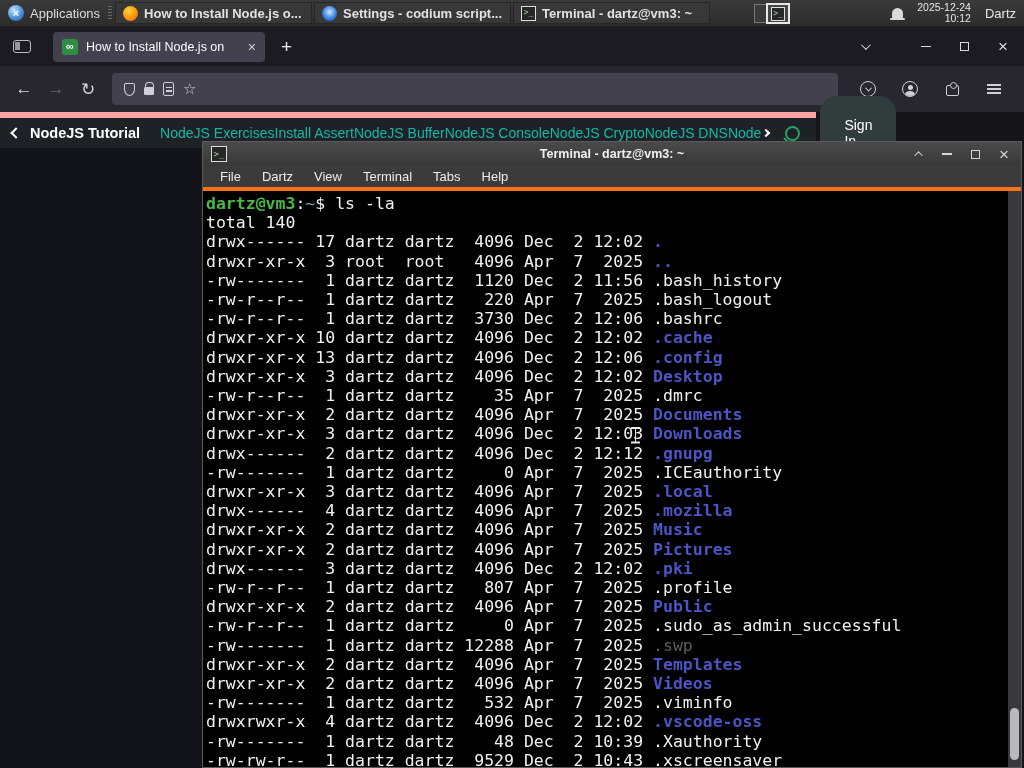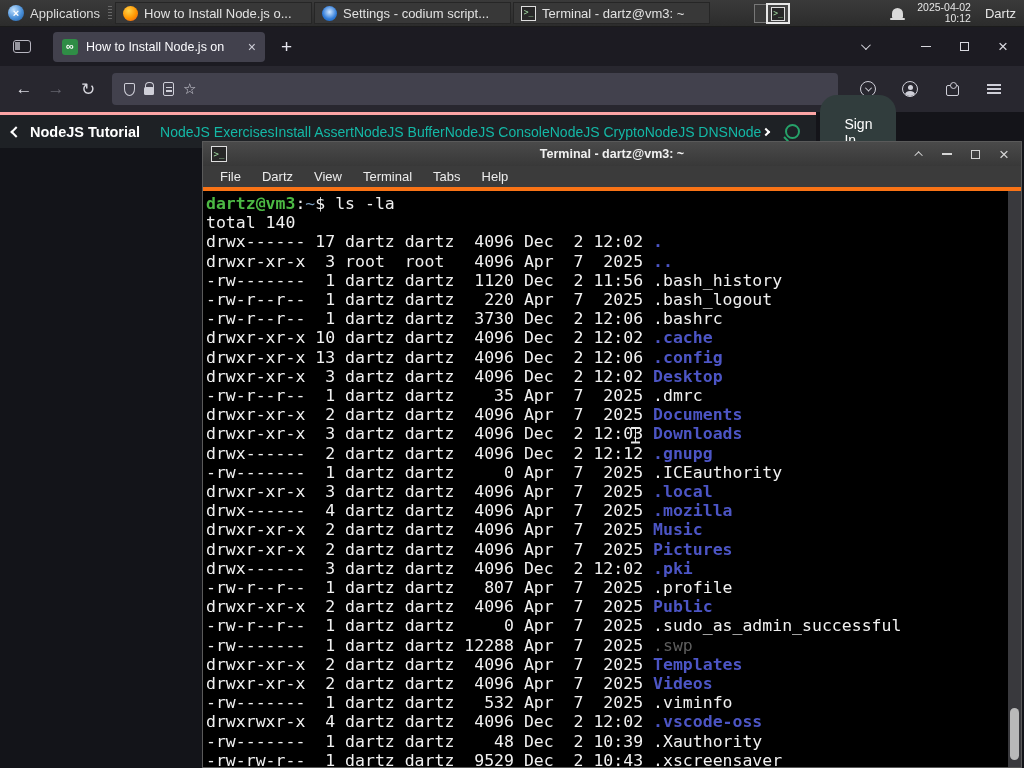--- a/index.html
+++ b/index.html
@@ -13,21 +13,21 @@
     color:#dcdcdc;font-size:13px;border-bottom:1px solid #1b1b1b;}
   .app-btn{display:flex;align-items:center;gap:6px;padding:0 6px 0 8px;}
   .app-logo{width:16px;height:16px;border-radius:50%;
     background:radial-gradient(circle at 35% 30%,#bfe0ff,#4a90d9 55%,#1e5799);
     color:#fff;font-size:11px;font-weight:bold;display:grid;place-items:center;line-height:1;}
   .grip{width:4px;height:15px;margin:auto 2px;
     background:repeating-linear-gradient(to bottom,#6a6a6a 0 1px,transparent 1px 3px);}
   .task-btn{width:197px;margin:2px 1px;display:flex;align-items:center;gap:6px;
     padding:0 7px;background:#383838;border:1px solid #262626;color:#e2e2e2;
     white-space:nowrap;overflow:hidden;}
-  .task-btn .lbl{overflow:hidden;white-space:nowrap;}
+  .task-btn .lbl{overflow:hidden;white-space:nowrap;font-weight:bold;}
   .ic16{width:15px;height:15px;flex:0 0 auto;}
   .firefox-ic{border-radius:50%;background:radial-gradient(circle at 38% 32%,#ffd24a,#ff9500 55%,#e6531f);}
   .codium-ic{border-radius:50%;background:radial-gradient(circle at 50% 40%,#cfe6ff,#2f7bd9 60%,#1b5fae);}
   .term-glyph{background:#272727;border:1px solid #dedede;color:#9fd89f;
     font-family:"DejaVu Sans Mono",monospace;font-size:8px;line-height:1;
     display:grid;place-items:center;}
   #pager{position:absolute;left:752px;top:1px;width:50px;height:25px;}
   #pager .ws-back{position:absolute;left:2px;top:3px;width:26px;height:19px;border:1px solid #777;background:#3a3a3a;}
   #pager .ws-front{position:absolute;left:14px;top:2px;width:24px;height:21px;border:2px solid #e8e8e8;background:#454545;display:grid;place-items:center;}
   #pager .ws-front .term-glyph{width:14px;height:14px;}
@@ -81,21 +81,21 @@
   .pocket .chev{width:5px;height:5px;transform:rotate(45deg) translate(-1px,-1px);}
   .account{width:16px;height:16px;border:1.6px solid #cfcfd8;border-radius:50%;position:relative;overflow:hidden;}
   .account::before{content:"";position:absolute;left:4.5px;top:2.5px;width:5px;height:5px;border-radius:50%;background:#cfcfd8;}
   .account::after{content:"";position:absolute;left:2px;top:9px;width:10px;height:7px;border-radius:50% 50% 0 0;background:#cfcfd8;}
   .puzzle{width:13px;height:11px;border:1.6px solid #cfcfd8;border-radius:2px;position:relative;margin-top:3px;}
   .puzzle::before{content:"";position:absolute;left:3px;top:-4px;width:5px;height:5px;border-radius:50%;border:1.6px solid #cfcfd8;background:#28272f;}
   .burger{width:14px;height:2px;background:#cfcfd8;box-shadow:0 -4px 0 #cfcfd8,0 4px 0 #cfcfd8;margin:0 4px;}
 
   
   #gfgbar{position:absolute;left:0;top:112px;width:816px;height:36px;background:#1e2125;
-    border-top:3px solid #fca5a5;display:flex;align-items:center;color:#e3e3e3;
+    border-top:6px solid #fca5a5;display:flex;align-items:center;color:#e3e3e3;
     font-size:14px;padding:0 12px;}
   .gfg-back{display:flex;align-items:center;gap:10px;margin-right:20px;}
   .gfg-back .chev{width:8px;height:8px;border-width:2.4px;color:#ffffff;}
   .gfg-back-lbl{font-size:14.5px;font-weight:bold;color:#ffffff;white-space:nowrap;}
   .gfg-links{flex:1;display:flex;justify-content:space-between;align-items:center;margin-right:16px;white-space:nowrap;}
   .gfg-link{color:#14b8a6;}
   .gfg-more{display:flex;align-items:center;gap:2px;}
   .gfg-more .chev{width:6px;height:6px;border-width:2.4px;color:#fff;}
   .search-ring{width:15px;height:15px;border:2.6px solid #26a269;border-radius:50%;position:relative;margin-right:20px;flex:0 0 auto;}
   .search-ring::after{content:"";position:absolute;left:-4px;bottom:-3px;width:6px;height:2.4px;background:#26a269;transform:rotate(45deg);}
@@ -159,21 +159,21 @@
     </div>
     <div id="pager">
       <span class="ws-back"></span>
       <span class="ws-front">
         <span class="term-glyph">&gt;_</span>
       </span>
     </div>
     <div id="tray">
       <span class="bell"></span>
       <span class="clock">
-        <span>2025-04-02</span><br>
+        <span>2025-12-24</span><br>
         <span>10:12</span>
       </span>
       <span class="user-lbl">Dartz</span>
     </div>
   </div>
 
   <div id="tabbar">
     <span class="ffview"></span>
     <div class="tab">
       <span class="favicon">∞</span>

